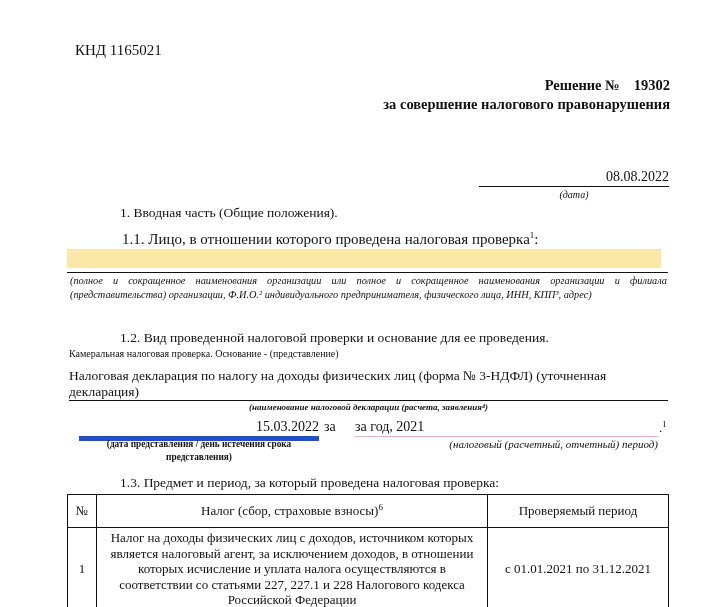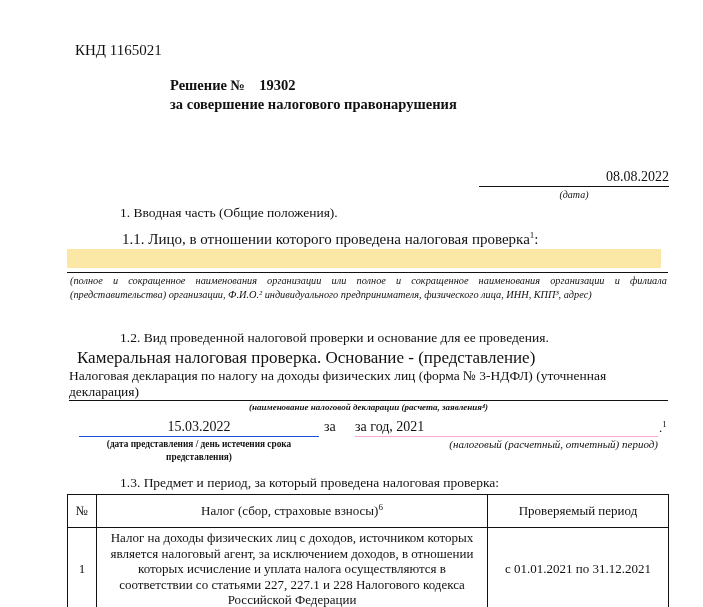--- a/index.html
+++ b/index.html
@@ -4,36 +4,36 @@
   <style>
     html, body { margin: 0; padding: 0; }
     body {
       width: 703px; height: 607px; overflow: hidden;
       background: #ffffff; color: #111;
       font-family: "Liberation Serif", serif;
       position: relative;
     }
     .abs { position: absolute; }
     .knd { left: 75px; top: 42px; font-size: 15px; }
-    .title-block { left: 170px; width: 500px; top: 76px; text-align: left; font-weight: bold; font-size: 14.5px; line-height: 18.5px; }
+    .title-block { left: 170px; width: 500px; top: 76px; text-align: right; font-weight: bold; font-size: 14.5px; line-height: 18.5px; }
     .title-block .num-gap { display: inline-block; width: 14px; }
     .date-line { left: 479px; top: 169px; width: 190px; border-bottom: 1px solid #111; text-align: right; font-size: 14px; height: 17px; line-height: 16px; }
     .date-cap { left: 479px; top: 189px; width: 190px; text-align: center; font-size: 10px; font-style: italic; }
     .sec1 { left: 120px; top: 205px; font-size: 13.5px; }
     .sec11 { left: 122px; top: 230px; font-size: 15px; }
     .sec11 sup, .t-sup { font-size: 9px; }
     .yellow { left: 67px; top: 249px; width: 594px; height: 19px; background: #fce8a6; }
     .rule1 { left: 67px; top: 272px; width: 601px; border-top: 1px solid #111; }
     .note1 { left: 70px; top: 274px; width: 597px; font-size: 10.3px; font-style: italic; line-height: 14px; text-align: justify; text-align-last: left; }
     .sec12 { left: 120px; top: 330px; font-size: 13.5px; }
-    .line-a { left: 69px; top: 348px; font-size: 17px; margin-left: 8px; }
+    .line-a { left: 69px; top: 348px; font-size: 10px; }
     .line-b { left: 69px; top: 368px; width: 570px; font-size: 13.5px; line-height: 16px; }
     .rule2 { left: 69px; top: 400px; width: 599px; border-top: 1px solid #111; }
     .cap2 { left: 69px; top: 402px; width: 599px; text-align: center; font-size: 9px; font-style: italic; font-weight: bold; }
-    .f-date { left: 79px; top: 419px; width: 240px; height: 17px; border-bottom: 1px solid #1d4ed8; text-align: center; font-size: 14px; line-height: 16px; }
+    .f-date { left: 79px; top: 419px; width: 240px; height: 17px; border-bottom: 5px solid #1d4ed8; text-align: right; font-size: 14px; line-height: 16px; }
     .f-za { left: 324px; top: 419px; font-size: 14px; }
     .f-period { left: 355px; top: 419px; width: 303px; height: 17px; border-bottom: 1px solid #f9a8d4; text-align: left; font-size: 14px; line-height: 16px; }
     .f-end { left: 659px; top: 419px; font-size: 13px; }
     .f-end sup { font-size: 9px; }
     .cap3 { left: 79px; top: 438px; width: 240px; text-align: center; font-size: 9.3px; font-weight: bold; line-height: 12.5px; }
     .cap4 { left: 355px; top: 438px; width: 303px; text-align: right; font-size: 11px; font-style: italic; font-weight: normal; }
     .sec13 { left: 120px; top: 475px; font-size: 13.5px; }
     table.subject { position: absolute; left: 67px; top: 494px; width: 602px; border-collapse: collapse; font-size: 13px; }
     table.subject td, table.subject th { border: 1px solid #111; padding: 0; text-align: center; font-weight: normal; }
     table.subject th { height: 32px; }

